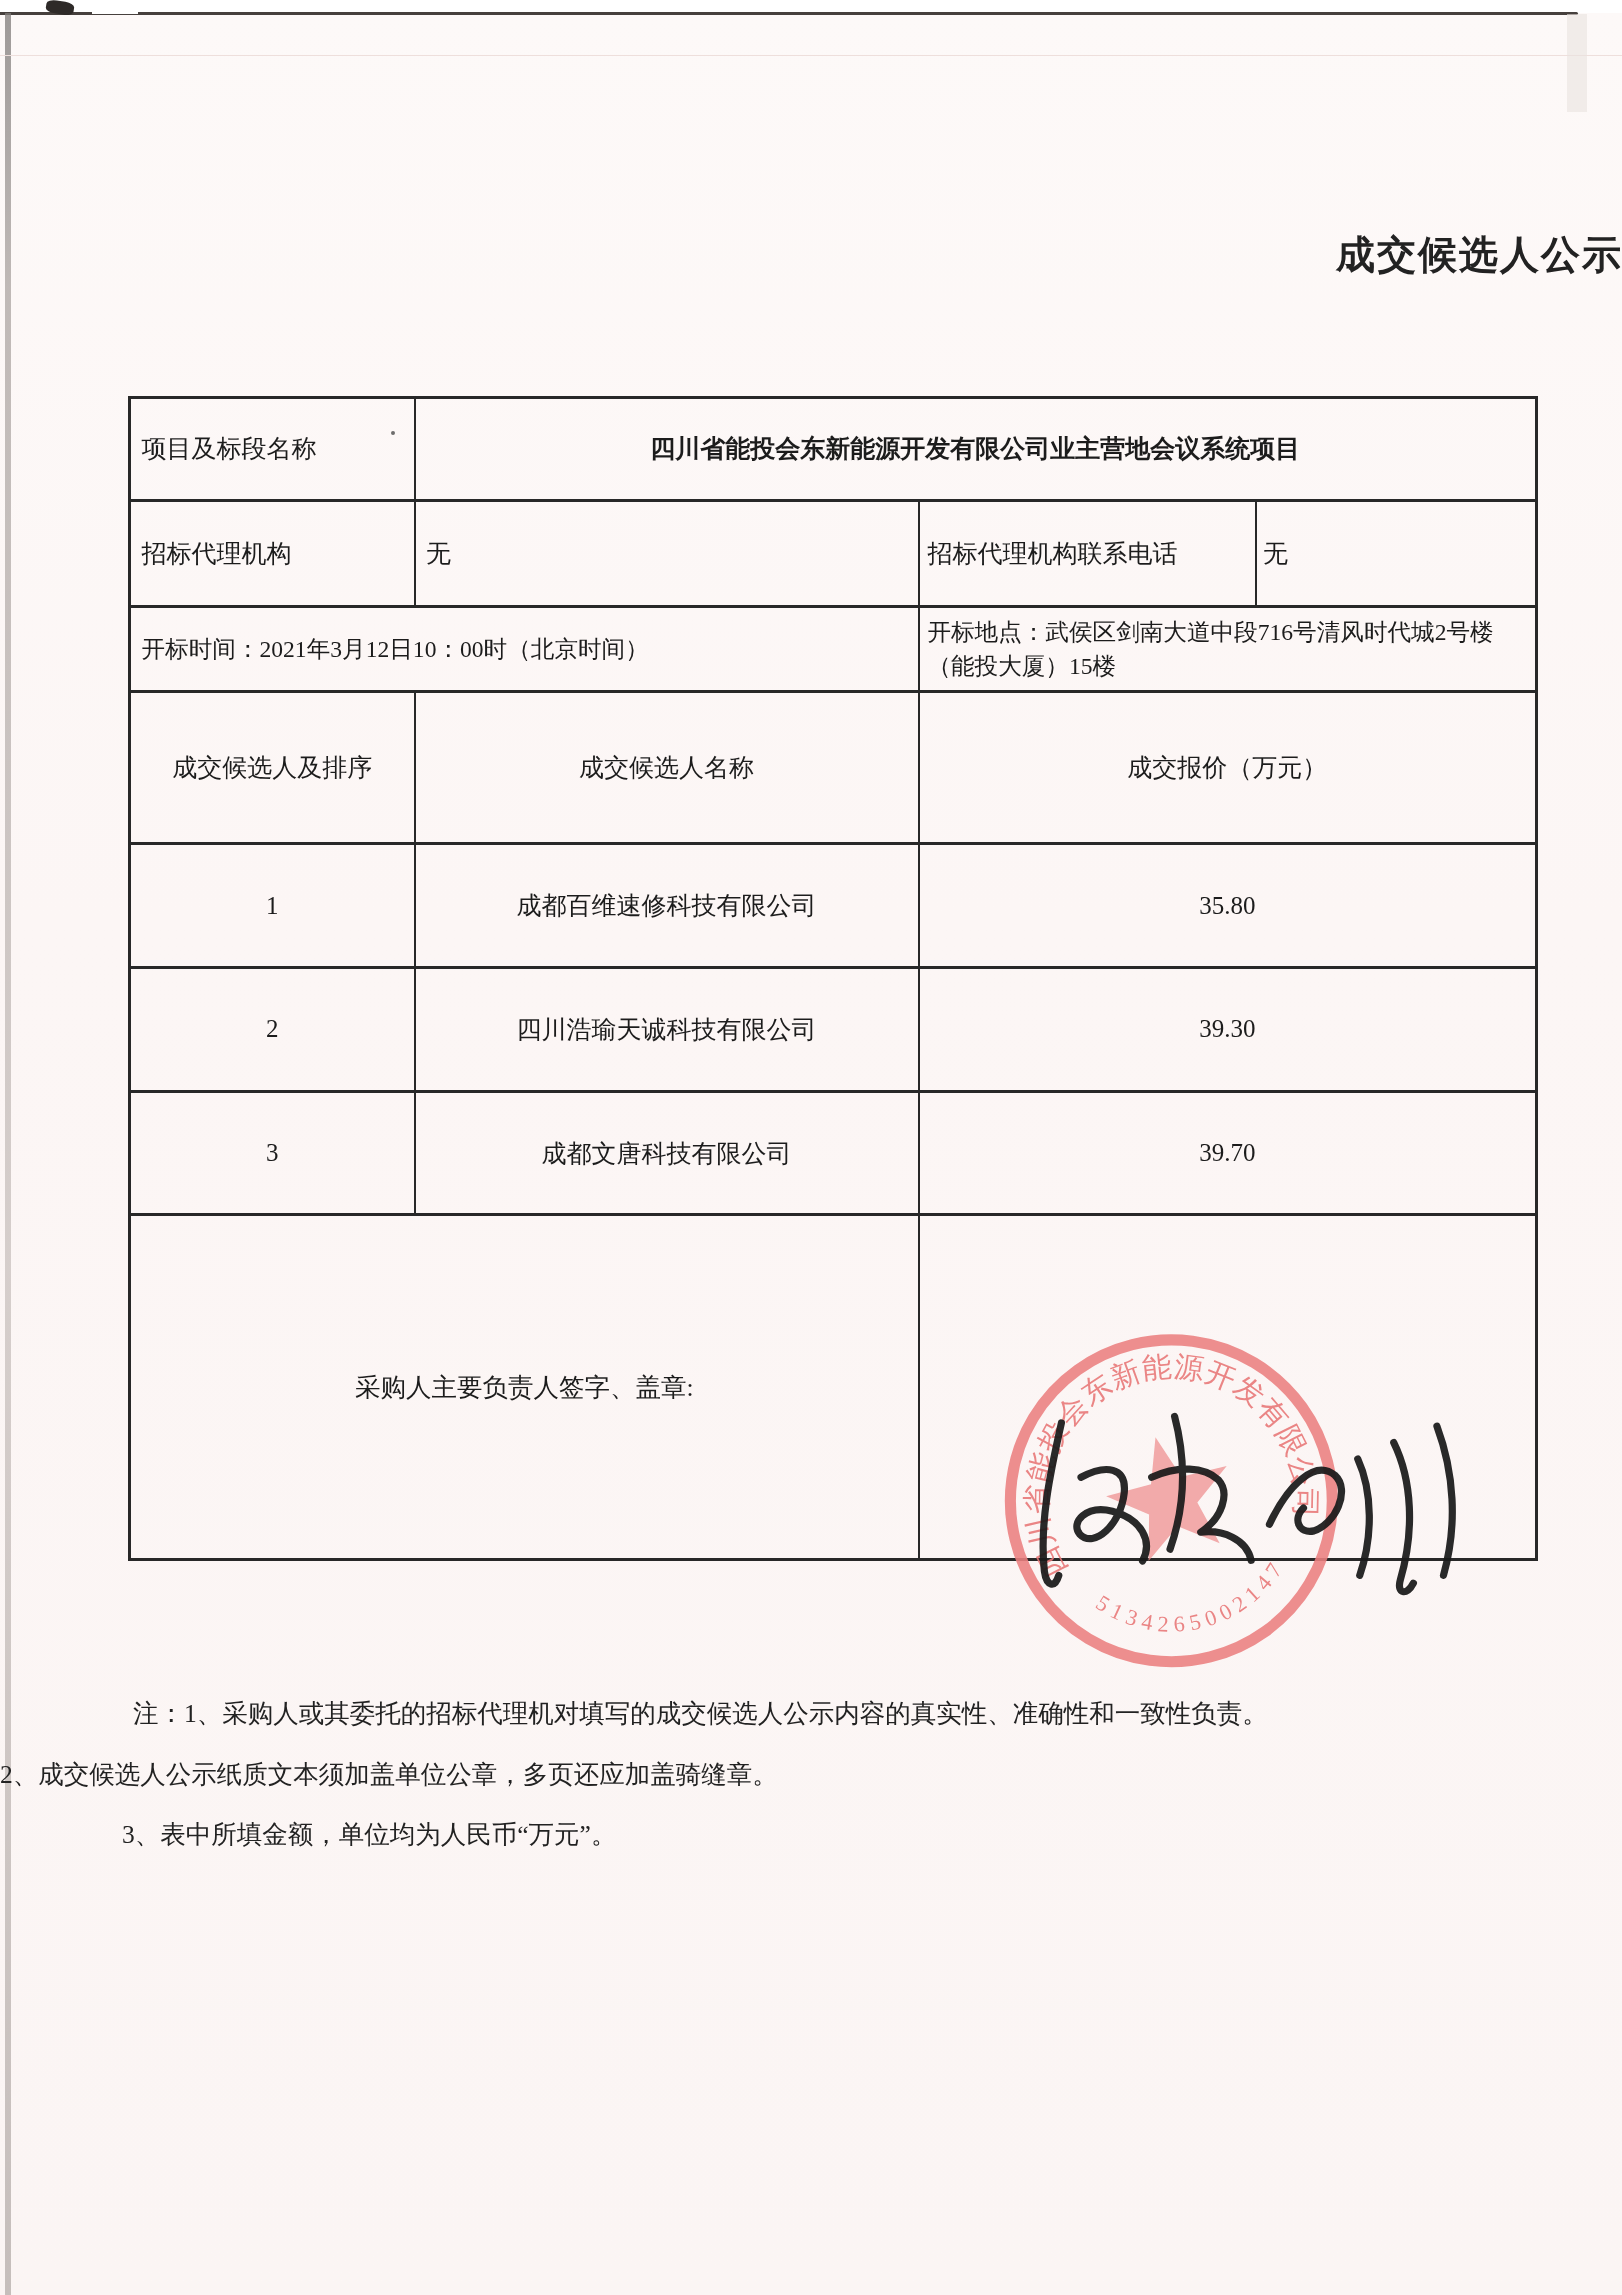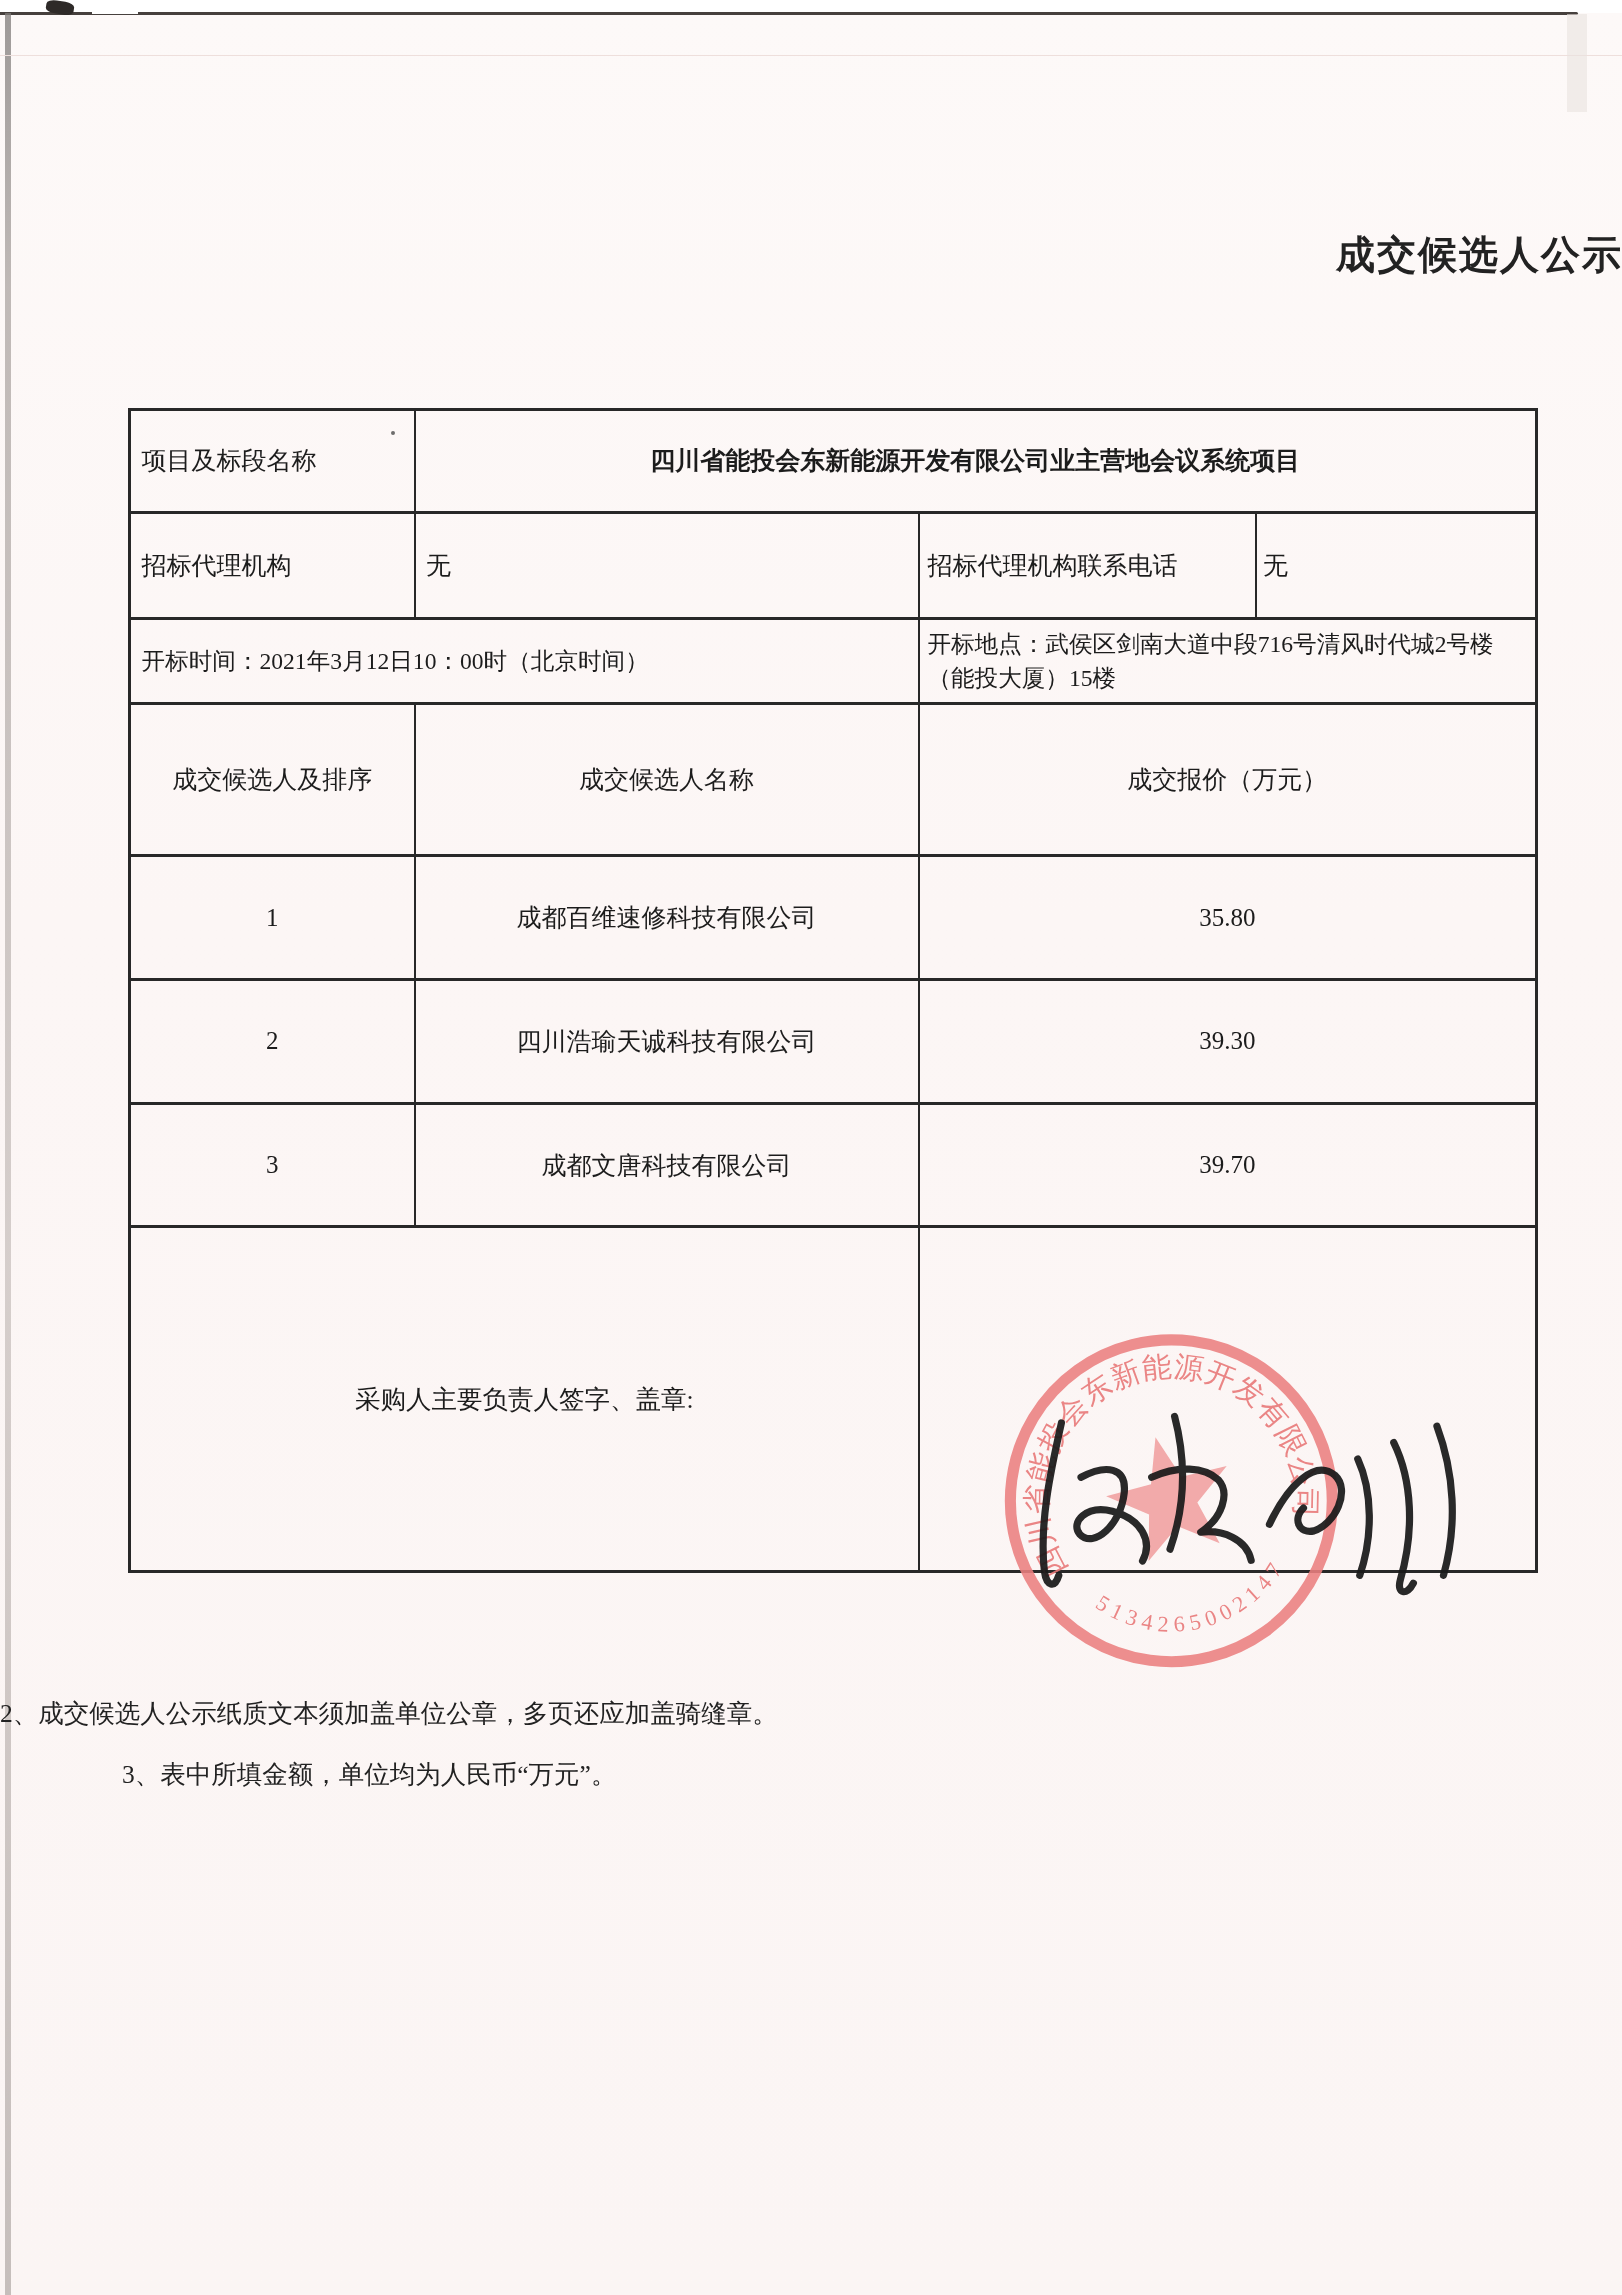--- a/index.html
+++ b/index.html
@@ -32,21 +32,21 @@
     position:absolute;left:128px;top:396px;width:1407px;
     border-collapse:collapse;table-layout:fixed;
     font-size:25px;color:#1c1c1c;
   }
   table.main td{
     border:2px solid #282828;
     border-top-width:3.9px;border-bottom-width:3.9px;
     padding:3.9px 10.5px;vertical-align:middle;
     overflow:hidden;
   }
-  table.main{border:3.3px solid #282828;margin-top:12px;}
+  table.main{border:3.3px solid #282828;}
   td.lbl{text-align:left;}
   td.val-left{text-align:left;}
   td.center{text-align:center;}
   td.bold{font-weight:bold;}
   .two-line{line-height:1.45;}
   td.sig-cell{text-align:center;font-size:25.5px;}
   td.stamp-cell{position:relative;}
 
   .notes{position:absolute;left:0;top:1699px;width:1623px;font-size:25.5px;color:#222;}
   .note{line-height:1.2;}
@@ -116,20 +116,21 @@
         <td class="center" colspan="2">39.70</td>
       </tr>
       <tr>
         <td class="sig-cell" colspan="2" style="height:334px">采购人主要负责人签字、盖章:</td>
         <td class="stamp-cell" colspan="2"></td>
       </tr>
     </tbody>
   </table>
 
   <div class="notes">
+    <div class="note note-1">注：1、采购人或其委托的招标代理机对填写的成交候选人公示内容的真实性、准确性和一致性负责。</div>
     <div class="note note-2">2、成交候选人公示纸质文本须加盖单位公章，多页还应加盖骑缝章。</div>
     <div class="note note-3">3、表中所填金额，单位均为人民币“万元”。</div>
   </div>
 
   <svg class="overlay" viewBox="0 0 2480 3508">
     <defs>
       <path id="sealTopArc" d="M 1611.4 2359 A 190 190 0 1 1 1968.6 2359" fill="none"></path>
       <path id="sealBottomArc" d="M 1636.8 2422.6 A 200 200 0 0 0 1943.2 2422.6" fill="none"></path>
     </defs>
     <g transform="rotate(-14 1790 2294)" opacity="0.88">

